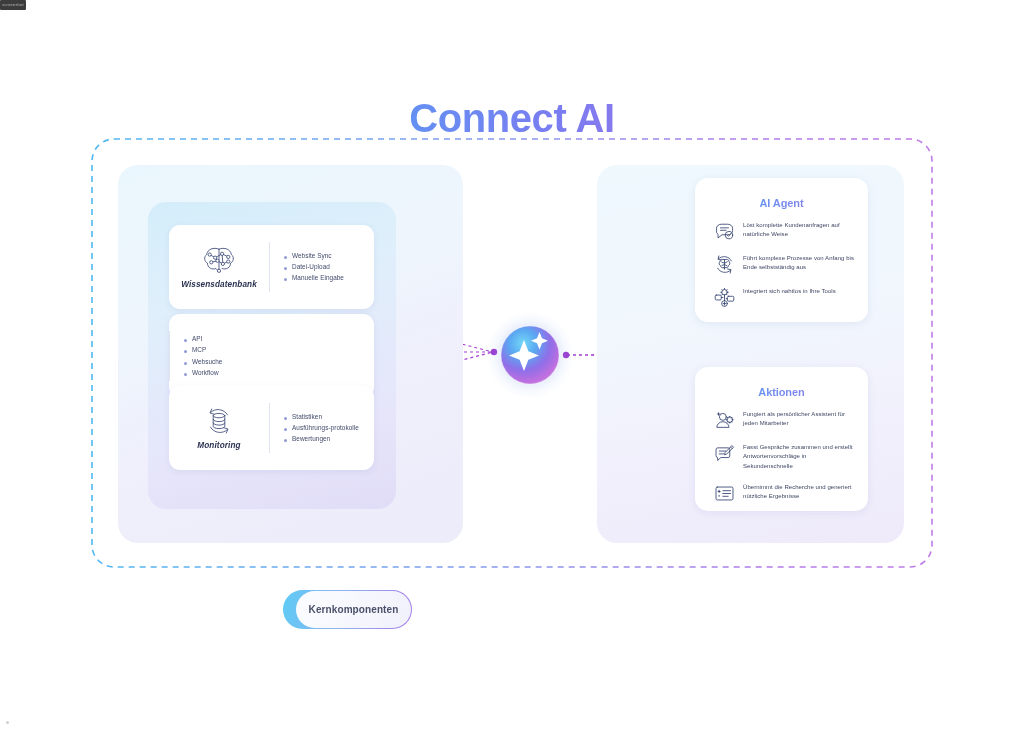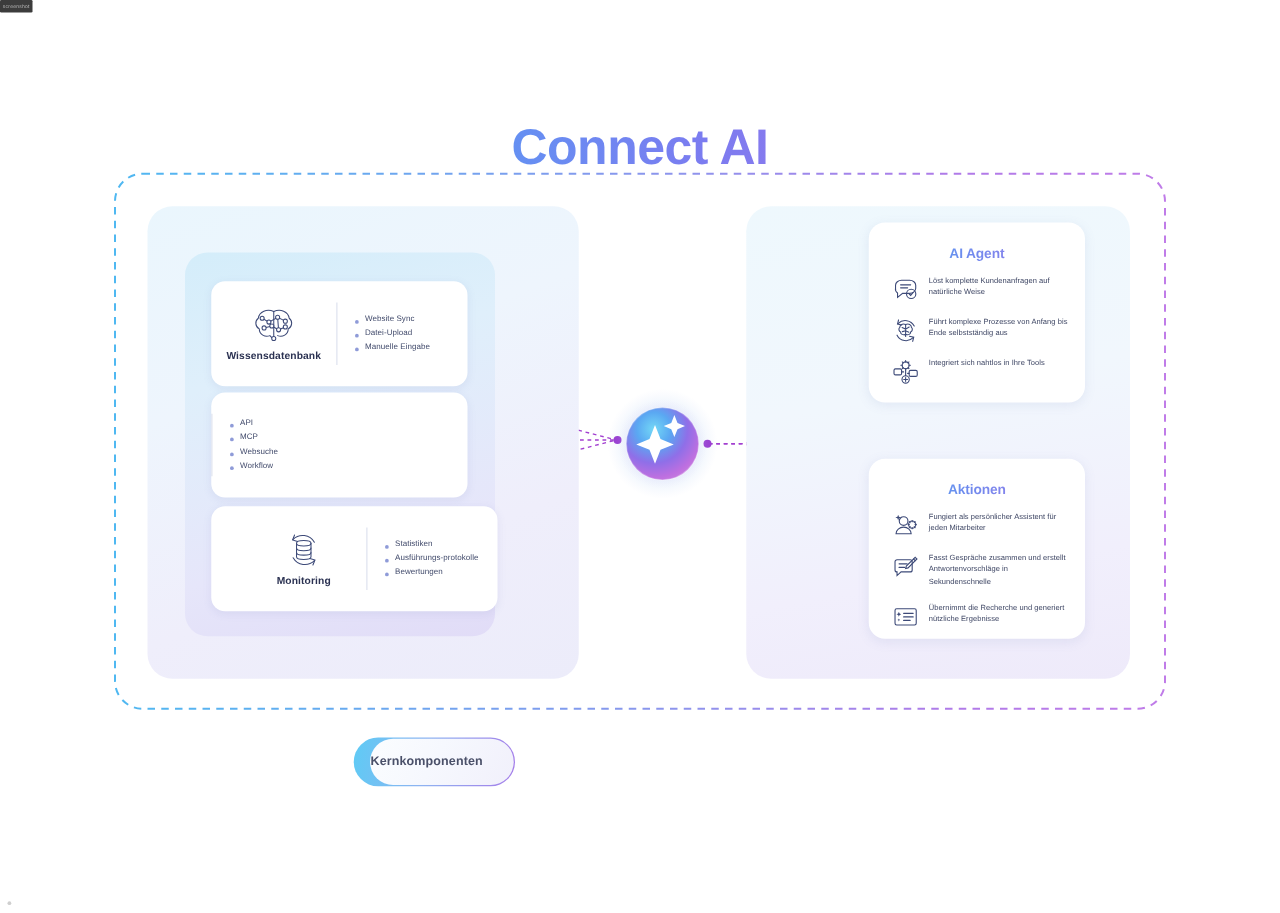--- a/index.html
+++ b/index.html
@@ -103,21 +103,21 @@
     width: 205px;
     height: 84px;
     background: #ffffff;
     border-radius: 11px;
     box-shadow: 0 2px 7px rgba(110,120,180,.11);
     display: flex;
     align-items: center;
   }
   #lcard-0 { top: 225px; }
   #lcard-1 { top: 314px; }
-  #lcard-2 { top: 405px; padding-left: 24px; }
+  #lcard-2 { top: 386px; }
 
   .lcard-left {
     width: 100px;
     flex: 0 0 100px;
     display: flex;
     flex-direction: column;
     align-items: center;
     justify-content: center;
     gap: 5px;
   }
@@ -125,20 +125,21 @@
     width: 34px;
     height: 30px;
     display: block;
   }
   .lcard-title {
     font-size: 8.2px;
     font-weight: 700;
     color: #2b3252;
     letter-spacing: .1px;
     text-align: center;
+    font-style: italic;
   }
   .lcard-divider {
     width: 1px;
     height: 50px;
     background: #dfe3ef;
     flex: 0 0 1px;
   }
   .lcard-right {
     flex: 1;
     padding-left: 14px;
@@ -222,20 +223,21 @@
     justify-content: center;
     background-clip: padding-box;
   }
   .pill-inner {
     position: absolute;
     inset: 1.4px;
     border-radius: 19px;
     background: linear-gradient(120deg, #fbfdff 0%, #f6f8fe 45%, #f1f0fb 100%);
     display: flex;
     align-items: center;
+    justify-content: center;
     margin-left: 12px;
   }
   .pill-label {
     position: relative;
     font-size: 10px;
     font-weight: 700;
     color: #4a5069;
     letter-spacing: .1px;
   }
   #pill-0 {

